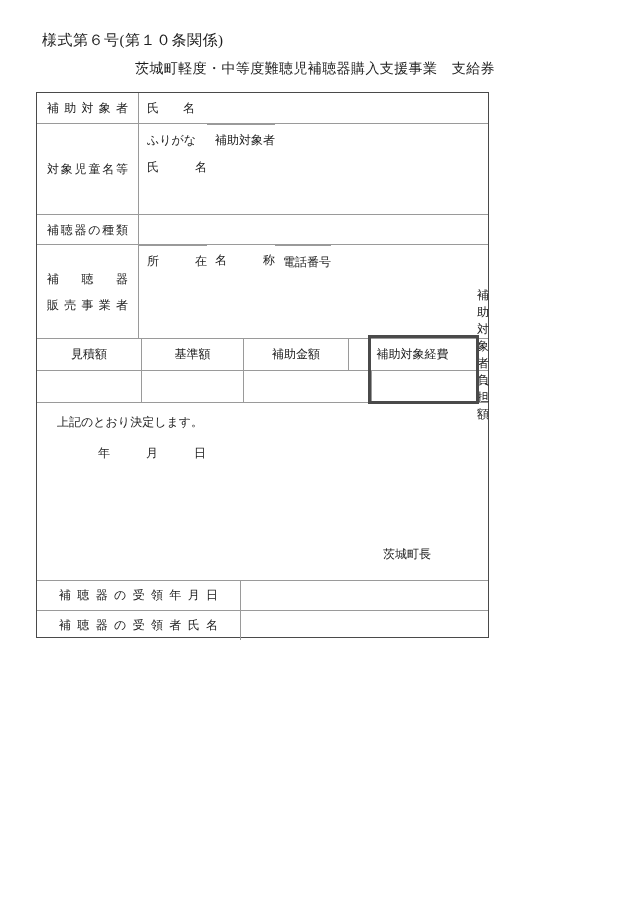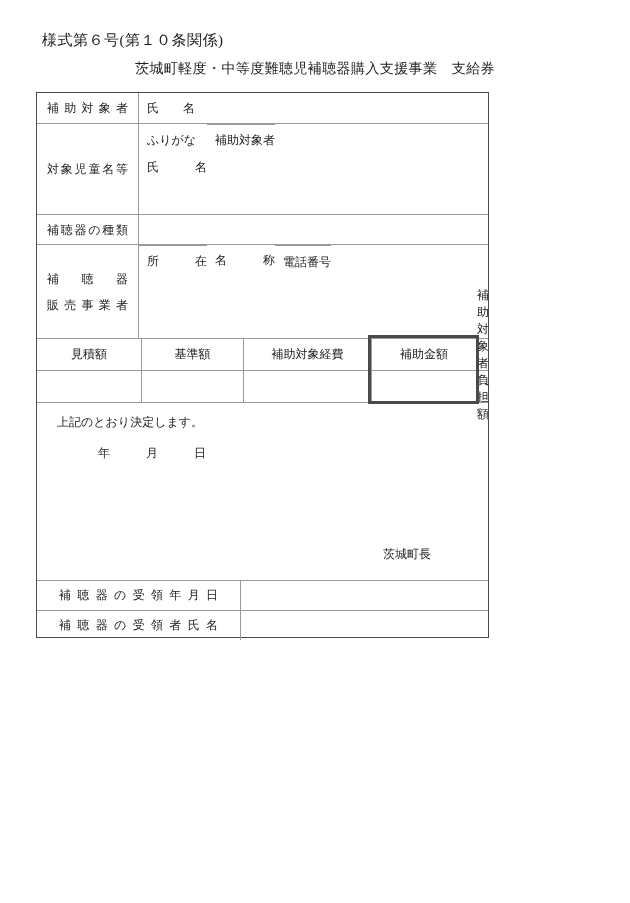--- a/index.html
+++ b/index.html
@@ -121,22 +121,22 @@
       <div class="sub h31 bt">所　　　在</div>
       <div class="sub h30">名　　　称</div>
       <div class="sub h33 bt">電話番号</div>
     </div>
   </div>
 
   <div class="fee-grid bt">
     <div class="fee-row h31">
       <div class="fee-cell fw1">見積額</div>
       <div class="fee-cell fw2">基準額</div>
+      <div class="fee-cell fw4">補助金額</div>
       <div class="fee-cell fw3">補助対象経費</div>
-      <div class="fee-cell fw4">補助金額</div>
       <div class="fee-cell fw5">補助対象者負担額</div>
     </div>
     <div class="fee-row h32 bt">
       <div class="fee-cell fw1"></div>
       <div class="fee-cell fw2"></div>
       <div class="fee-cell fw3"></div>
       <div class="fee-cell fw4"></div>
       <div class="fee-cell fw5"></div>
     </div>
   </div>

